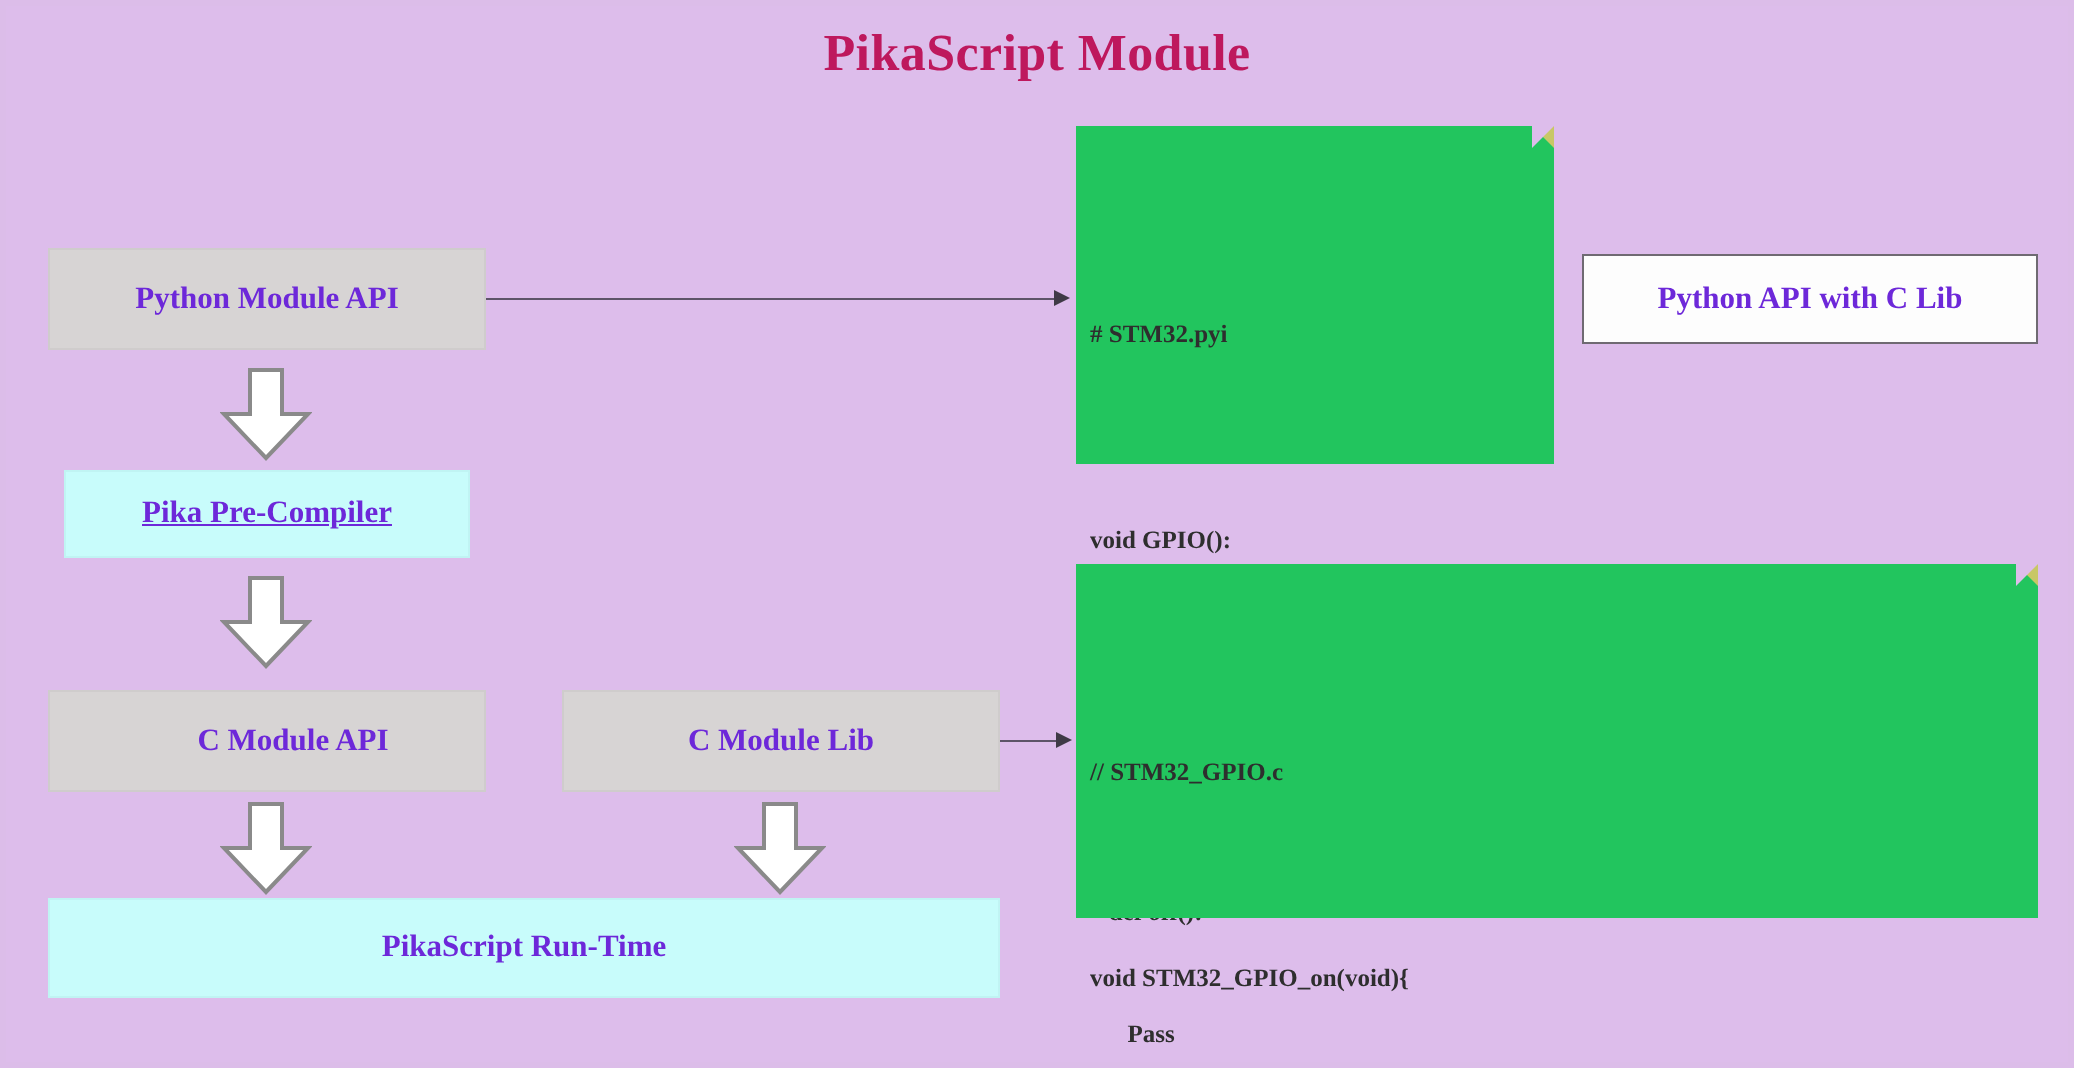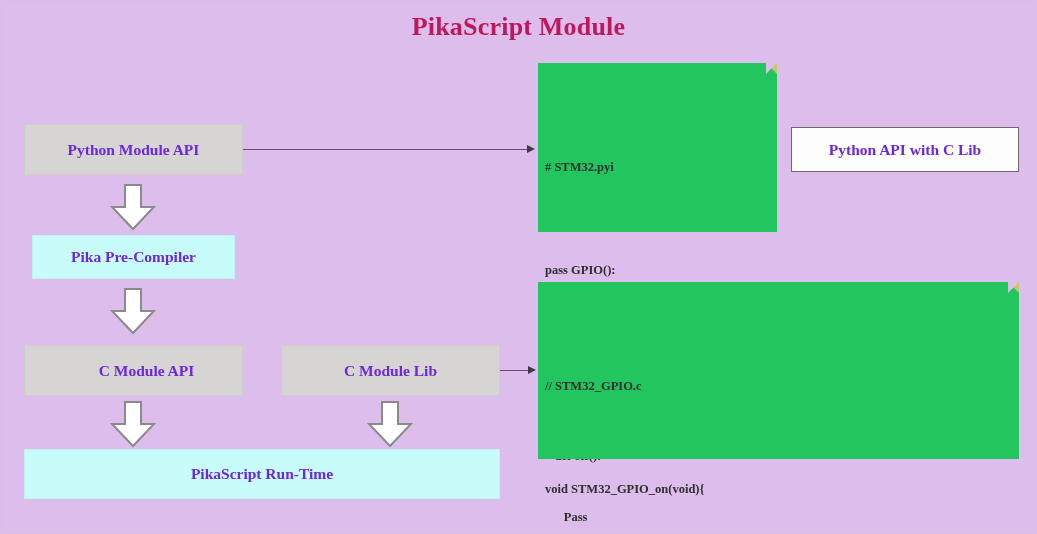--- a/index.html
+++ b/index.html
@@ -61,21 +61,21 @@
   .node.cyan {
     background: #c8fcfb;
     border: 1px solid #c0f4f3;
   }
   .node.white {
     background: #fdfdfd;
     border: 1.6px solid #6f6a72;
   }
 
   #node-python-module-api { left: 21px;  top: 121px; width: 219px; height: 51px; }
-  #node-pika-pre-compiler  { left: 29px;  top: 232px; width: 203px; height: 44px; }
+  #node-pika-pre-compiler  { left: 29px;  top: 232px; width: 203px; height: 44px; text-decoration: underline; }
   #node-c-module-api       { left: 21px;  top: 342px; width: 219px; height: 51px; padding-left: 26px; }
   #node-c-module-lib       { left: 278px; top: 342px; width: 219px; height: 51px; }
   #node-pikascript-runtime { left: 21px;  top: 446px; width: 476px; height: 50px; }
   #node-python-api-c-lib   { left: 788px; top: 124px; width: 228px; height: 45px; }
 
   
   .note {
     position: absolute;
     box-sizing: border-box;
     background: #22c55e;
@@ -170,21 +170,21 @@
 
     <div class="node white" id="node-python-api-c-lib">
       <span>Python API with C Lib</span>
     </div>
 
     <div class="note" id="note-python">
       <span class="fold-corner"></span>
       <span class="fold"></span>
       <span class="code-line"># STM32.pyi</span>
       <span class="code-line"></span>
-      <span class="code-line">pass GPIO():</span>
+      <span class="code-line">void GPIO():</span>
       <span class="code-line">   def on():</span>
       <span class="code-line">      pass</span>
       <span class="code-line">   def off():</span>
       <span class="code-line">      Pass</span>
     </div>
 
     <div class="note" id="note-c">
       <span class="fold-corner"></span>
       <span class="fold"></span>
       <span class="code-line">// STM32_GPIO.c</span>

